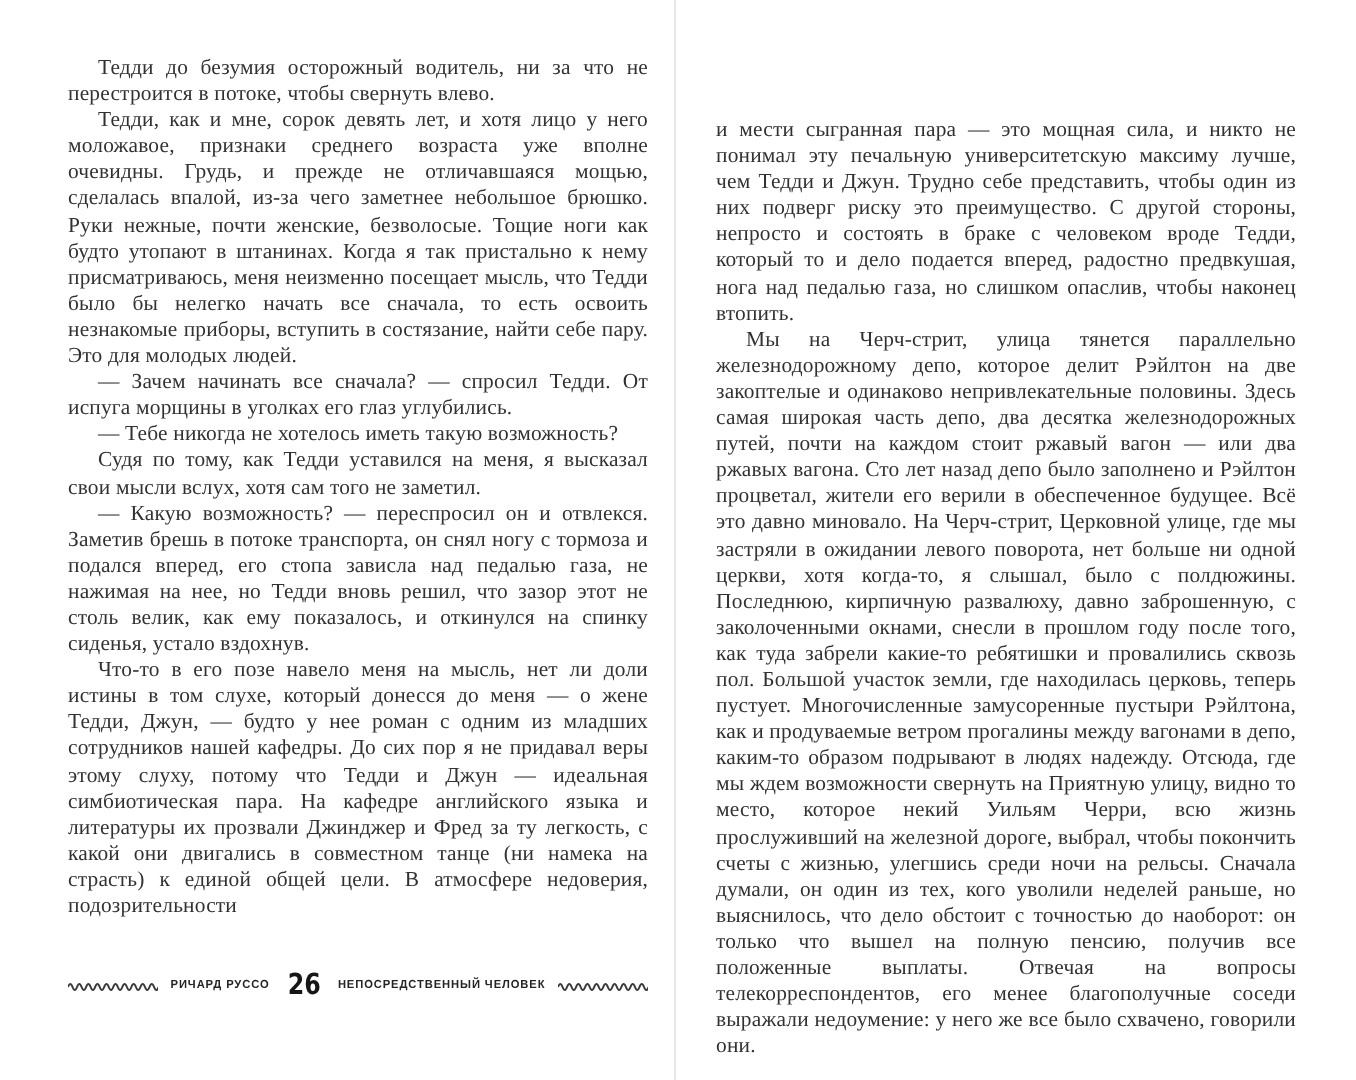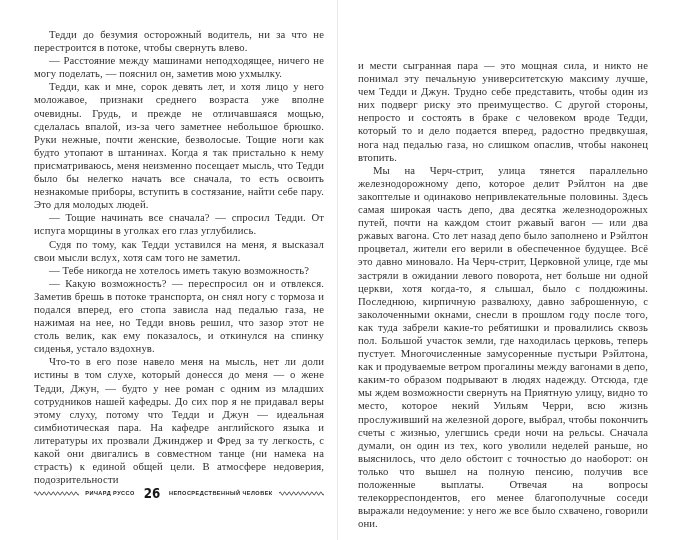--- a/index.html
+++ b/index.html
@@ -56,25 +56,24 @@
   }
 </style>
 </head>
 <body>
 
 <div class="spread">
 
   <div class="page page-left">
     <div class="text-block">
       <p>Тедди до безумия осторожный водитель, ни за что не перестроится в потоке, чтобы свернуть влево.</p>
-      <p>— Расстояние между машинами неподходящее, ничего не могу поделать, — пояснил он, заметив мою ухмылку.</p>
       <p>Тедди, как и мне, сорок девять лет, и хотя лицо у него моложавое, признаки среднего возраста уже вполне очевидны. Грудь, и прежде не отличавшаяся мощью, сделалась впалой, из-за чего заметнее небольшое брюшко. Руки нежные, почти женские, безволосые. Тощие ноги как будто утопают в штанинах. Когда я так пристально к нему присматриваюсь, меня неизменно посещает мысль, что Тедди было бы нелегко начать все сначала, то есть освоить незнакомые приборы, вступить в состязание, найти себе пару. Это для молодых людей.</p>
-      <p>— Тощие начинать все сначала? — спросил Тедди. От испуга морщины в уголках его глаз углубились.</p>
+      <p>— Зачем начинать все сначала? — спросил Тедди. От испуга морщины в уголках его глаз углубились.</p>
+      <p>— Тебе никогда не хотелось иметь такую возможность?</p>
       <p>Судя по тому, как Тедди уставился на меня, я высказал свои мысли вслух, хотя сам того не заметил.</p>
-      <p>— Тебе никогда не хотелось иметь такую возможность?</p>
       <p>— Какую возможность? — переспросил он и отвлекся. Заметив брешь в потоке транспорта, он снял ногу с тормоза и подался вперед, его стопа зависла над педалью газа, не нажимая на нее, но Тедди вновь решил, что зазор этот не столь велик, как ему показалось, и откинулся на спинку сиденья, устало вздохнув.</p>
       <p>Что-то в его позе навело меня на мысль, нет ли доли истины в том слухе, который донесся до меня — о жене Тедди, Джун, — будто у нее роман с одним из младших сотрудников нашей кафедры. До сих пор я не придавал веры этому слуху, потому что Тедди и Джун — идеальная симбиотическая пара. На кафедре английского языка и литературы их прозвали Джинджер и Фред за ту легкость, с какой они двигались в совместном танце (ни намека на страсть) к единой общей цели. В атмосфере недоверия, подозрительности</p>
     </div>
     <div class="footer">
       <svg class="wave" viewBox="0 0 100 6" preserveAspectRatio="none" aria-hidden="true">
         <path d="M0,3 Q2.5,0.4 5,3 T10,3 T15,3 T20,3 T25,3 T30,3 T35,3 T40,3 T45,3 T50,3 T55,3 T60,3 T65,3 T70,3 T75,3 T80,3 T85,3 T90,3 T95,3 T100,3" fill="none" stroke="#3a3a3a" stroke-width="1" vector-effect="non-scaling-stroke"></path>
       </svg>
       <span class="running-title">РИЧАРД РУССО</span>
       <span class="page-num">26</span>
       <span class="running-title">НЕПОСРЕДСТВЕННЫЙ ЧЕЛОВЕК</span>

